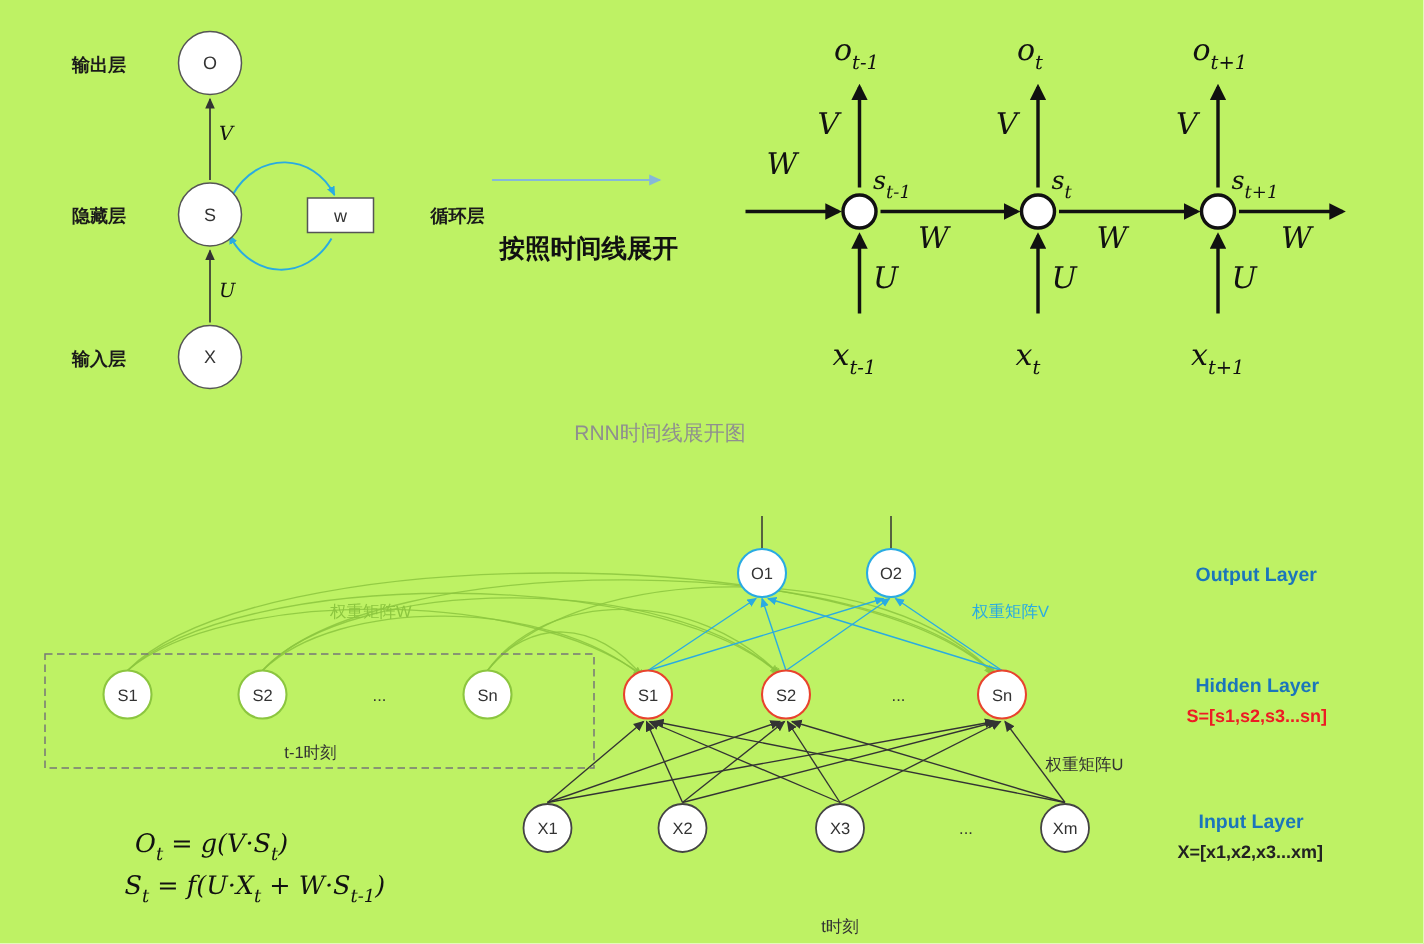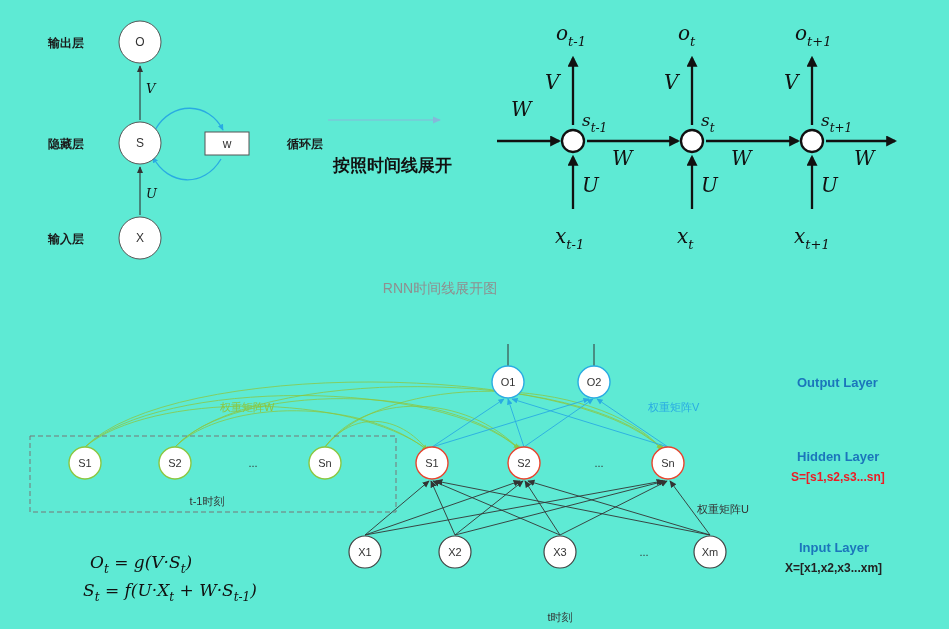--- a/index.html
+++ b/index.html
@@ -1,16 +1,16 @@
 <!DOCTYPE html>
 <html><head>
 <meta charset="utf-8">
 <style>
   html,body { margin:0; padding:0; background:#fff; }
-  .page { position:relative; width:949px; height:629px; background:#5eead4; overflow:hidden;
+  .page { position:relative; width:949px; height:629px; background:#bef264; overflow:hidden;
           font-family:"Liberation Sans", sans-serif; }
   svg { display:block; }
   svg text { user-select:none; }
 
   .cjk      { font-family:"Liberation Sans",sans-serif; font-weight:bold; font-size:12px; fill:#1a1a1a; }
   .cjk-lg   { font-family:"Liberation Sans",sans-serif; font-weight:bold; font-size:17px; fill:#111; }
   .caption  { font-family:"Liberation Sans",sans-serif; font-size:14px; fill:#8f8f8f; }
   .nodetext { font-family:"Liberation Sans",sans-serif; font-size:12px; fill:#333; text-anchor:middle; }
   .nodesm   { font-family:"Liberation Sans",sans-serif; font-size:11px; fill:#333; text-anchor:middle; }
   .smdark   { font-family:"Liberation Sans",sans-serif; font-size:11px; fill:#333; }

